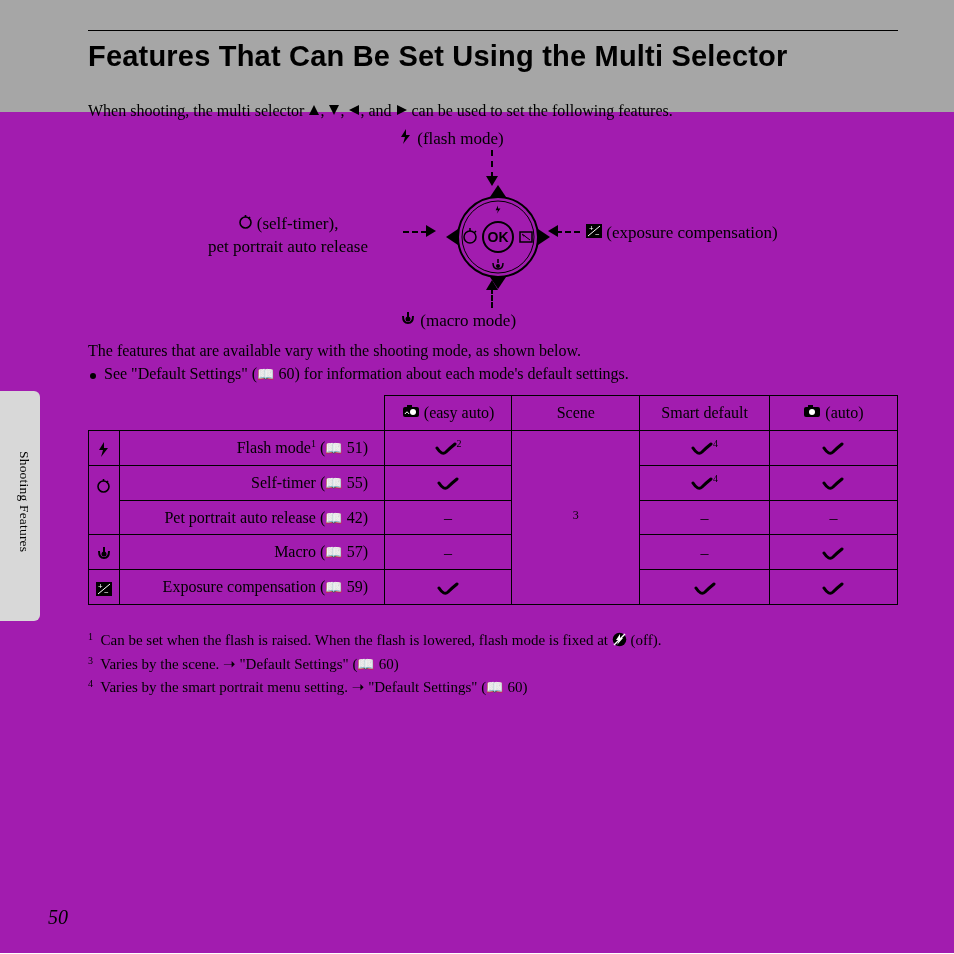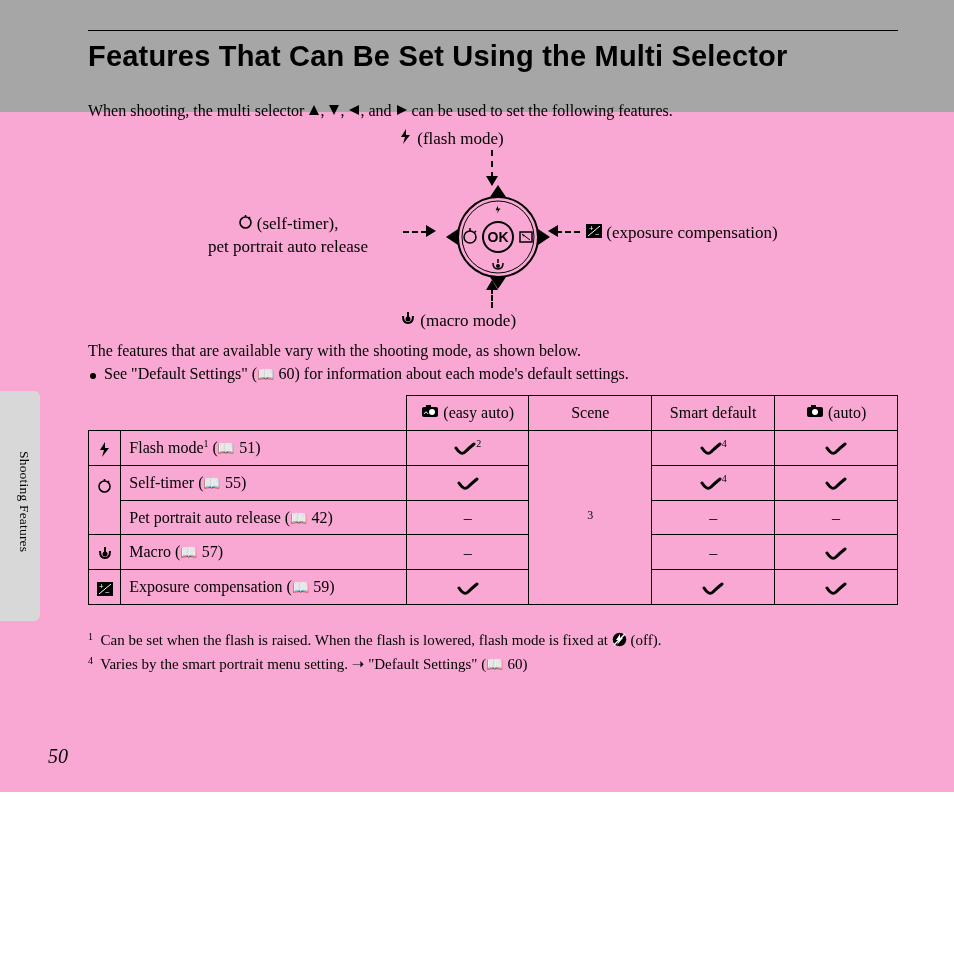--- a/index.html
+++ b/index.html
@@ -1,35 +1,35 @@
 <!DOCTYPE html>
 <html><head>
 <meta charset="utf-8">
 <style>
 body{margin:0;padding:0;font-family:Georgia,'Times New Roman',serif;color:#000;background:#fff;font-size:16px;line-height:1.35}
-.page{width:954px;height:792px;position:relative;background:#f9a8d4;box-sizing:border-box}
+.page{width:954px;height:953px;position:relative;background:#a21caf;box-sizing:border-box}
 .graybar{position:absolute;top:0;left:0;right:0;height:112px;background:#a6a6a6}
 .content{position:absolute;top:30px;left:88px;right:56px}
 .rule{border-top:1.5px solid #000;margin-bottom:6px}
 .h1{font-family:"Segoe UI",Arial,sans-serif;font-weight:900;font-size:29px;letter-spacing:.2px}
 .h2{font-family:"Segoe UI",Arial,sans-serif;font-weight:800;font-size:22px;margin-top:32px;margin-bottom:4px}
 .intro{margin-top:24px}
 .sidetab{position:absolute;left:0;top:391px;width:40px;height:230px;background:#d8d8d8;border-top-right-radius:6px;border-bottom-right-radius:6px}
 .sidetab span{position:absolute;left:15px;top:60px;font-size:13.5px;writing-mode:vertical-rl;transform:rotate(0deg);letter-spacing:.2px}
 .diagram{position:relative;width:780px;height:210px;margin-top:6px}
 .dial{position:absolute;left:358px;top:57px;width:92px;height:92px}
 .dial svg{display:block}
 .lbl{position:absolute;font-size:17px;white-space:nowrap}
 .bullet{margin-left:2px;margin-top:2px}
 .bullet .dot{display:inline-block;width:6px;height:6px;background:#000;border-radius:50%;vertical-align:middle;margin-right:8px}
 table.feat{border-collapse:collapse;width:810px;margin-top:10px}
-table.feat th,table.feat td{border:1px solid #000;text-align:center;padding:6px 8px;font-size:16px}
+table.feat th,table.feat td{border:1px solid #000;text-align:center;padding:6px 16px;font-size:16px}
 table.feat th{font-weight:normal}
 table.feat td.icon{width:28px;padding:4px 2px}
-table.feat td.fname{text-align:left;padding-left:8px;width:280px}
+table.feat td.fname{text-align:right;padding-left:8px;width:280px}
 .dash{font-size:15px}
 .foot{margin-top:24px;font-size:15px;line-height:1.55}
 .pgnum{position:absolute;left:48px;bottom:22px;font-style:italic;font-size:20px}
 .sup{font-size:10px;vertical-align:top}
 .book{font-size:14px}
 .chk svg{display:inline-block;vertical-align:middle}
 .arr-dash{position:absolute;border-top:2px dashed #000;height:0}
 .arrv-dash{position:absolute;border-left:2px dashed #000;width:0}
 .arrtip{position:absolute;width:0;height:0}
 .iconcell svg{vertical-align:middle}
@@ -243,17 +243,18 @@
     </tr>
   </tbody>
       </table>
 
   <div class="foot">
     <div><span class="sup">1</span>&nbsp; <span>Can be set when the flash is raised. When the flash is lowered, flash mode is fixed at </span><svg width="15" height="15" style="vertical-align:-2px">
             <circle cx="7.5" cy="7.5" r="6.8" fill="#000"></circle>
             <polygon points="8,2 4,8 7,8 5,13 11,6 8,6" fill="#fff"></polygon>
             <line x1="2" y1="13" x2="13" y2="2" stroke="#fff" stroke-width="1.5"></line>
           </svg><span> (off).</span></div>
+    <div><span class="sup">3</span>&nbsp; <span>Varies by the scene. ➝ "Default Settings" (</span><span class="book">📖</span> <span>60</span>)</div>
     <div><span class="sup">4</span>&nbsp; <span>Varies by the smart portrait menu setting. ➝ "Default Settings" (</span><span class="book">📖</span> <span>60</span>)</div>
   </div>
 </div>
 <div class="pgnum">50</div>
 </div>
 
 </body></html>

